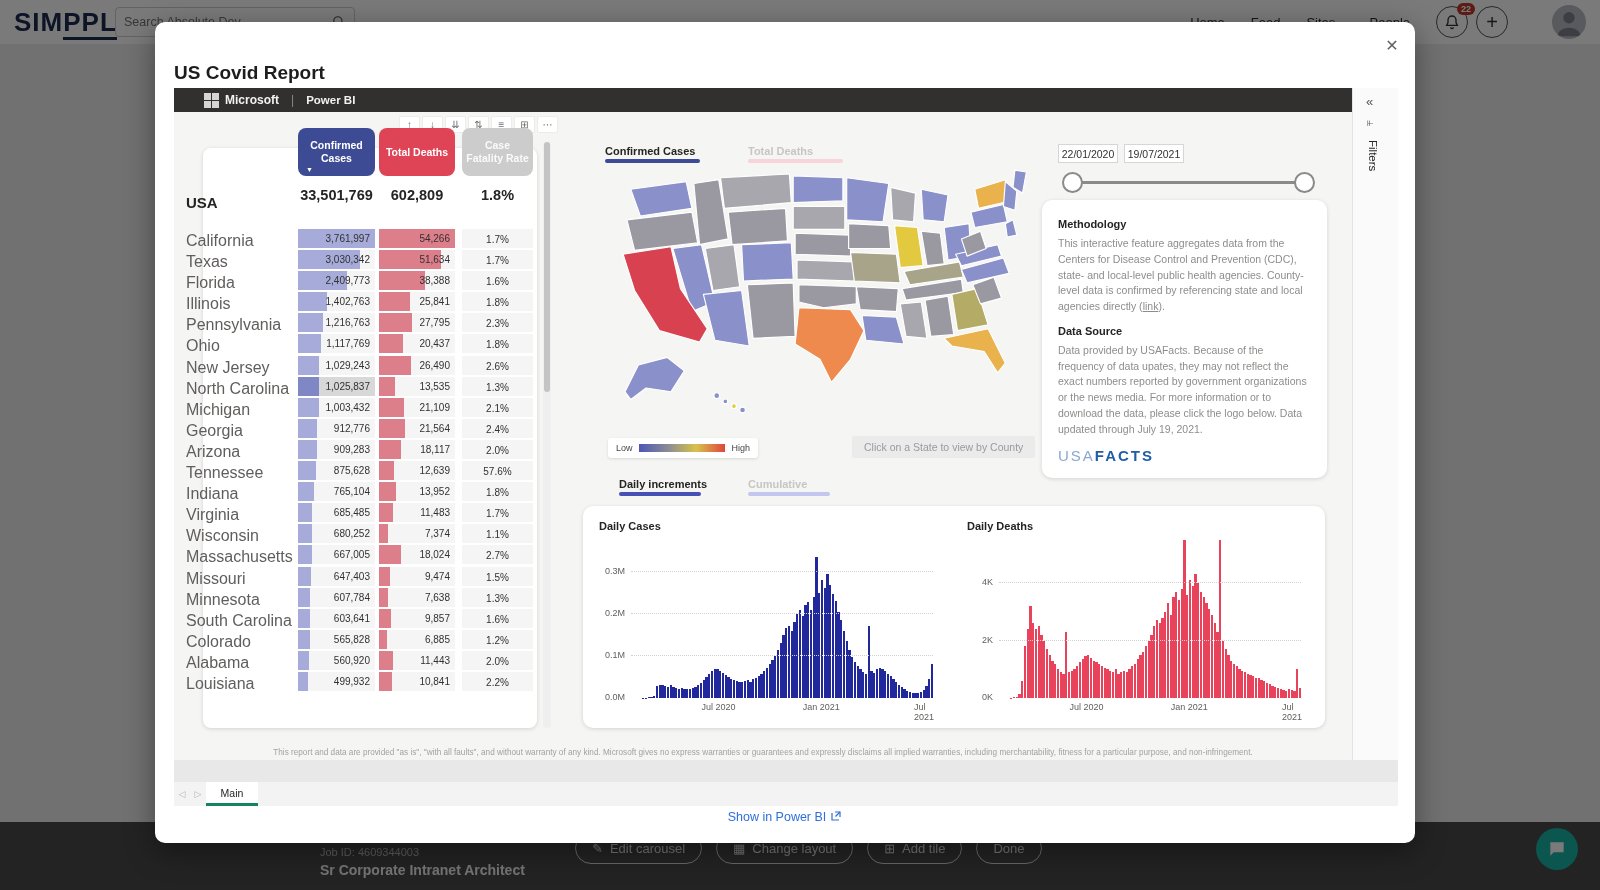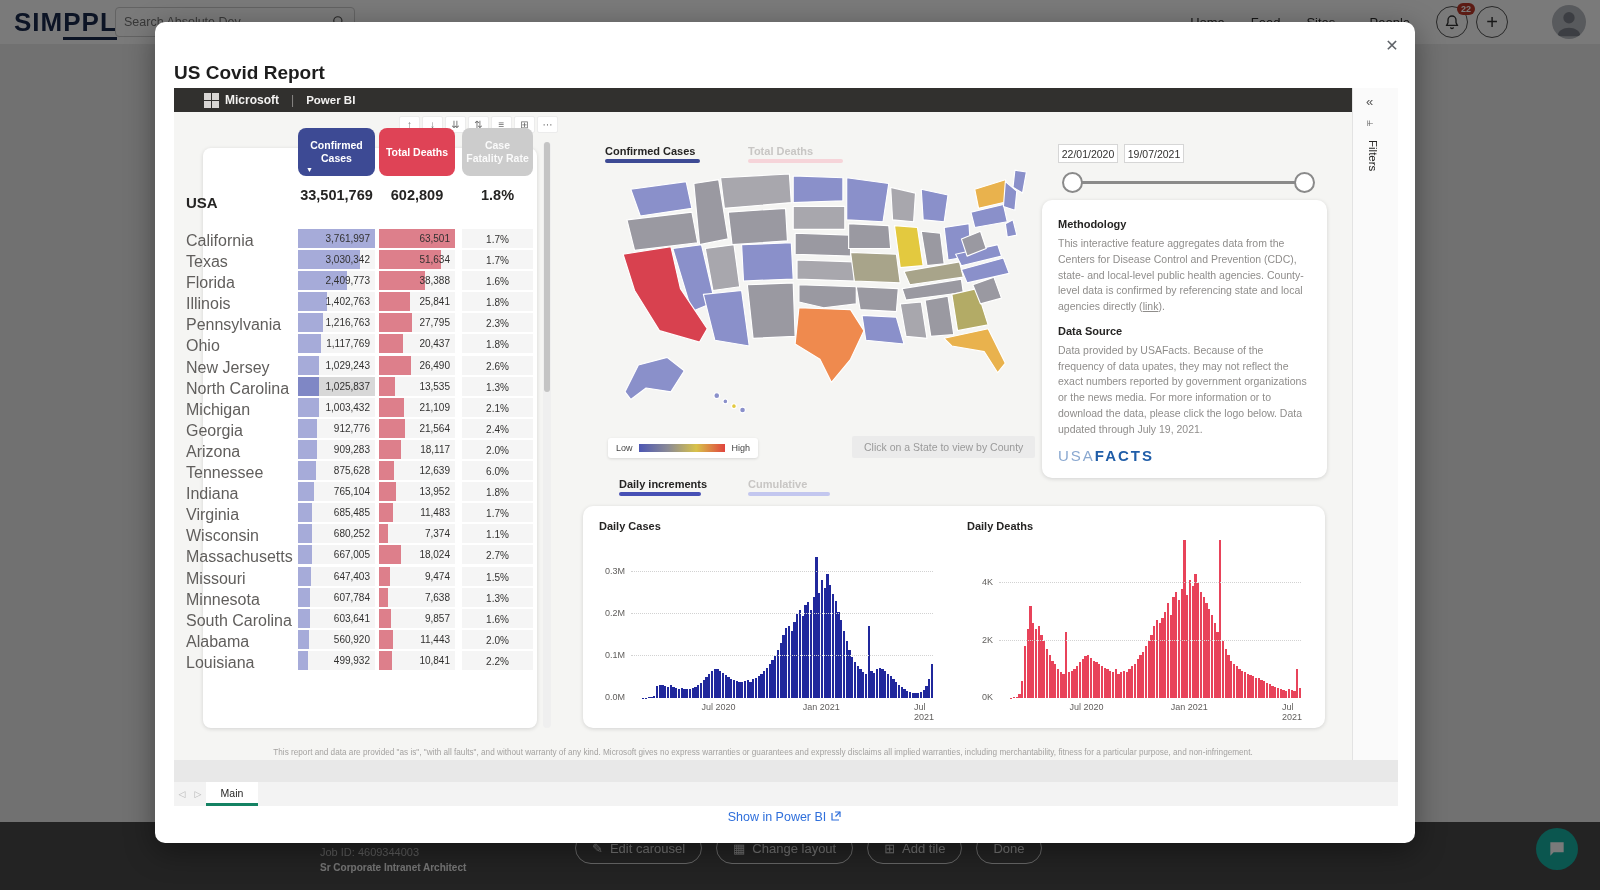--- a/index.html
+++ b/index.html
@@ -11,21 +11,21 @@
   .brand .u { border-bottom:3px solid #1b2a4e; }
   .searchbox { position:absolute; left:115px; top:7px; width:240px; height:30px; border:1px solid #cfcfcf; border-radius:4px; background:#fff; display:flex; align-items:center; padding:0 8px; }
   .searchbox input { border:none; outline:none; flex:1; font-size:12.5px; color:#555; background:transparent; font-family:"Liberation Sans",sans-serif;}
   .nav { position:absolute; right:190px; top:0; height:44px; display:flex; align-items:center; gap:26px; font-size:13px; color:#333; }
   .navitem { cursor:pointer; }
   .circbtn { position:absolute; top:6px; width:32px; height:32px; border:1.5px solid #555; border-radius:50%; display:flex; align-items:center; justify-content:center; color:#333; }
   .badge { position:absolute; top:-4px; right:-8px; background:#c0392b; color:#fff; border-radius:9px; font-size:9px; padding:1px 4px; font-weight:bold;}
   .avatar { position:absolute; top:5px; right:14px; width:34px; height:34px; border-radius:50%; background:#b9bcc2; overflow:hidden; }
   .pagebottom { position:absolute; left:0; top:822px; width:1600px; height:68px; background:#4a4a4a; z-index:1; }
   .jobid { position:absolute; left:320px; top:24px; font-size:11px; color:#bdbdbd; }
-  .jobtitle { position:absolute; left:320px; top:40px; font-size:10px; font-weight:bold; color:#f2f2f2; }
+  .jobtitle { position:absolute; left:320px; top:40px; font-size:14px; font-weight:bold; color:#f2f2f2; }
   .bgbtns { position:absolute; left:575px; top:10px; display:flex; gap:14px; }
   .bgbtn { border:1px solid #d8d8d8; color:#eee; border-radius:17px; height:32px; padding:0 16px; display:flex; align-items:center; gap:7px; font-size:13px; background:transparent; }
   .fab { position:absolute; right:22px; top:6px; width:42px; height:42px; border-radius:50%; background:#17b3a6; display:flex; align-items:center; justify-content:center; }
 
   
   .overlay { position:absolute; inset:0; background:rgba(0,0,0,0.52); z-index:5; }
   .modal { position:absolute; left:155px; top:22px; width:1260px; height:821px; background:#fff; border-radius:10px; box-shadow:0 8px 30px rgba(0,0,0,.4); z-index:10; }
   .mtitle { position:absolute; left:19px; top:40px; font-size:19px; font-weight:bold; color:#1d1d1d; }
   .mclose { position:absolute; right:14px; top:14px; width:18px; height:18px; font-size:16px; color:#5f6368; display:flex; align-items:center; justify-content:center; cursor:pointer; }
 
@@ -235,21 +235,21 @@
 
       <div class="rows" id="state-rows">
   <div class="srow">
     <div class="sname">California</div>
     <div class="scell conf">
               <i class="bar" style="width: 100%;"></i>
               <span>3,761,997</span>
             </div>
     <div class="scell dth">
               <i class="bar" style="width: 100%;"></i>
-              <span>63,501</span>
+              <span>54,266</span>
             </div>
     <div class="scell cfr"><span>1.7%</span></div>
   </div>
 
   <div class="srow">
     <div class="sname">Texas</div>
     <div class="scell conf">
               <i class="bar" style="width: 80.5514%;"></i>
               <span>3,030,342</span>
             </div>
@@ -381,21 +381,21 @@
   <div class="srow">
     <div class="sname">Tennessee</div>
     <div class="scell conf">
               <i class="bar" style="width: 23.2756%;"></i>
               <span>875,628</span>
             </div>
     <div class="scell dth">
               <i class="bar" style="width: 19.9036%;"></i>
               <span>12,639</span>
             </div>
-    <div class="scell cfr"><span>6.0%</span></div>
+    <div class="scell cfr"><span>57.6%</span></div>
   </div>
 
   <div class="srow">
     <div class="sname">Indiana</div>
     <div class="scell conf">
               <i class="bar" style="width: 20.3377%;"></i>
               <span>765,104</span>
             </div>
     <div class="scell dth">
               <i class="bar" style="width: 21.9713%;"></i>
@@ -475,20 +475,32 @@
               <i class="bar" style="width: 16.0458%;"></i>
               <span>603,641</span>
             </div>
     <div class="scell dth">
               <i class="bar" style="width: 15.5226%;"></i>
               <span>9,857</span>
             </div>
     <div class="scell cfr"><span>1.6%</span></div>
   </div>
 
+  <div class="srow">
+    <div class="sname">Colorado</div>
+    <div class="scell conf">
+              <i class="bar" style="width: 15.0406%;"></i>
+              <span>565,828</span>
+            </div>
+    <div class="scell dth">
+              <i class="bar" style="width: 10.8423%;"></i>
+              <span>6,885</span>
+            </div>
+    <div class="scell cfr"><span>1.2%</span></div>
+  </div>
 
   <div class="srow">
     <div class="sname">Alabama</div>
     <div class="scell conf">
               <i class="bar" style="width: 14.9102%;"></i>
               <span>560,920</span>
             </div>
     <div class="scell dth">
               <i class="bar" style="width: 18.0202%;"></i>
               <span>11,443</span>

